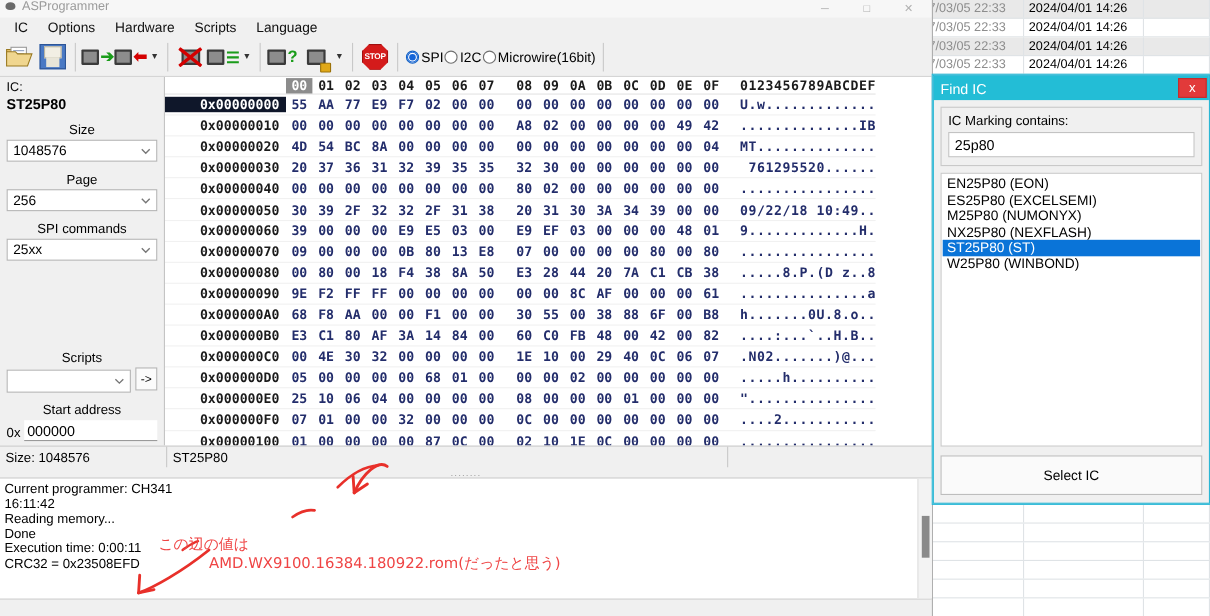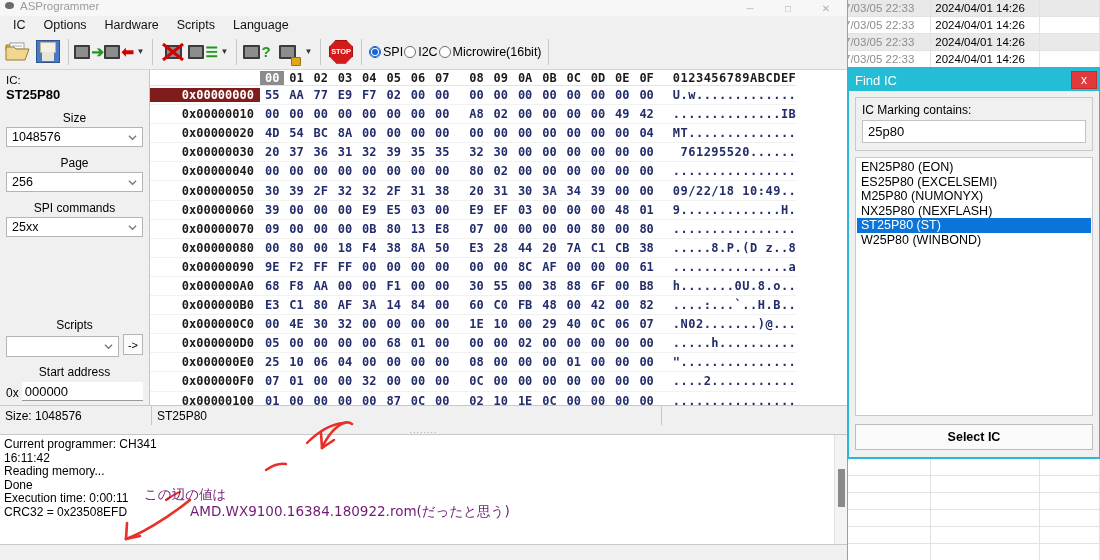--- a/index.html
+++ b/index.html
@@ -105,21 +105,21 @@
   
   .hex-wrap { flex:1; background:#fff; display:flex; flex-direction:column; overflow:hidden;
               position:relative; }
   .hex-area { flex:1; display:flex; overflow:hidden; }
   .hex-table { font-family:"DejaVu Sans Mono", monospace; font-size:12px; }
   .hex-head { display:flex; height:16px; align-items:center; background:#fff;
               border-bottom:1px solid #e3e3e3; }
   .hex-row { display:flex; height:19.1px; align-items:center; border-bottom:1px solid #f1f1f1; }
   .cell-addr { width:110px; text-align:right; padding-right:6px; font-weight:bold;
                color:#1b1b1b; font-family:"DejaVu Sans Mono", monospace; font-size:12px; }
-  .cell-addr.sel { background:#7f1d1d; color:#fff; }
+  .cell-addr.sel { background:#0f172a; color:#fff; }
   .byte { width:24.3px; text-align:center; color:#232d6b; font-weight:bold;
           font-family:"DejaVu Sans Mono", monospace; font-size:12px; }
   .byte.hd { color:#1b1b1b; }
   .byte.hd.sel { background:#8c8c8c; color:#fff; }
   .gap { width:10px; }
   .ascii { margin-left:14px; letter-spacing:0.5px; color:#232d6b; font-weight:bold;
            font-family:"DejaVu Sans Mono", monospace; font-size:12px; white-space:pre; }
   .ascii.hd { color:#1b1b1b; }
   .hex-sb { width:13px; background:#f3f3f3; border-left:1px solid #e0e0e0; position:relative; }
 
@@ -155,26 +155,26 @@
   .group-box { border:1px solid #c9c9c9; background:#f0f0f0; padding:5px 6px 7px; }
   .gb-label { font-size:12px; margin-bottom:3px; }
   .gb-input { height:23px; background:#fff; border:1px solid #c3c3c3; display:flex;
               align-items:center; padding-left:5px; font-size:13px; }
   .list-box { flex:1; background:#fff; border:1px solid #c9c9c9; padding:2px 1px;
               overflow:hidden; }
   .list-item { height:14.5px; font-size:12.5px; padding-left:4px; display:flex; align-items:center;
                white-space:nowrap; }
   .list-item.sel { background:#0a74d8; color:#fff; }
   .dlg-foot { padding:2px 6px 7px; }
-  .sel-btn { height:26px; background:#fafafa; border:1px solid #bdbdbd; display:flex;
-             align-items:center; justify-content:center; font-size:12.5px;font-weight:bold; }
+  .sel-btn { height:36px; background:#fafafa; border:1px solid #bdbdbd; display:flex;
+             align-items:center; justify-content:center; font-size:12.5px; }
 
   
   #annot { position:absolute; inset:0; pointer-events:none; }
-  .jp-note { position:absolute; font-size:13.5px; color:#701a75;
+  .jp-note { position:absolute; font-size:13.5px; color:#ef4444;
              font-family:"DejaVu Sans", sans-serif; white-space:nowrap; }
 </style>
 </head>
 <body>
 
 <div id="bg-sheet">
   <div class="sheet-grid">
     <div class="sheet-row alt">
       <div class="sheet-cell c1">7/03/05 22:33</div>
       <div class="sheet-cell c2">2024/04/01 14:26</div>

